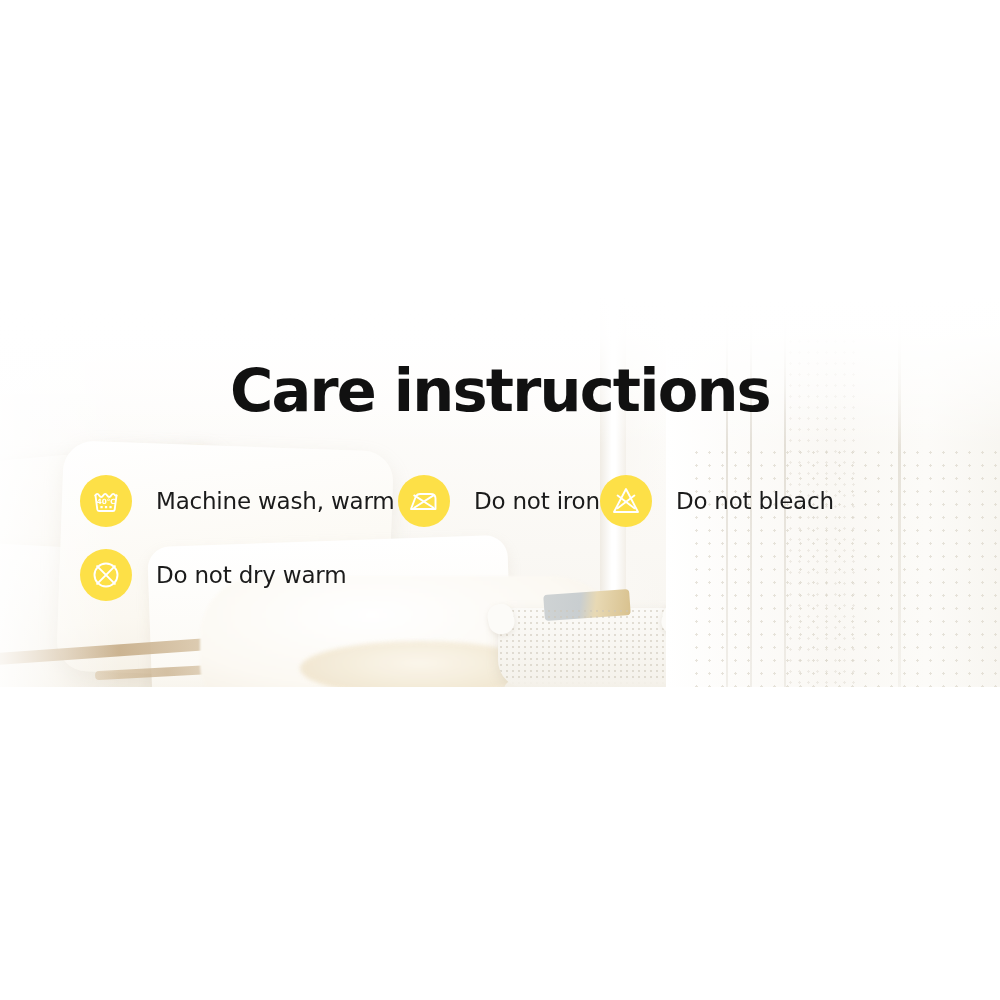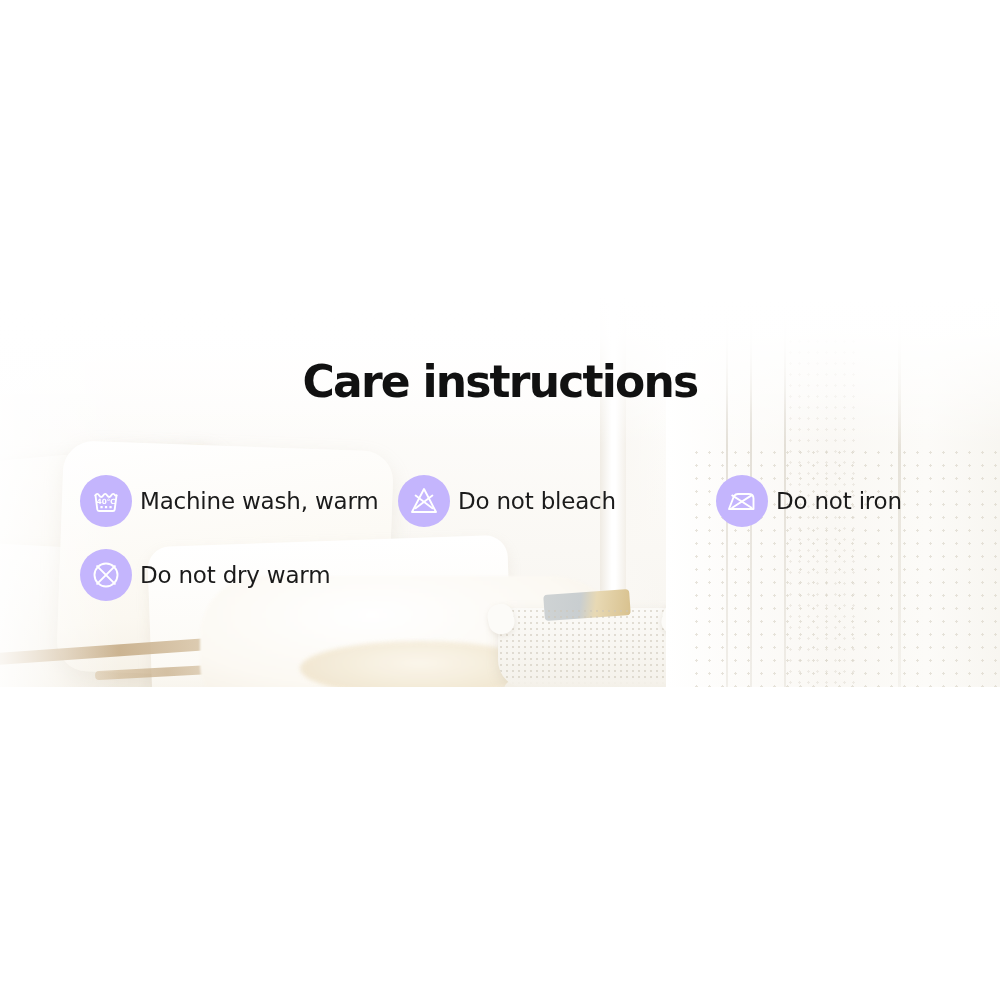--- a/index.html
+++ b/index.html
@@ -89,47 +89,47 @@
     background:linear-gradient(180deg,rgba(208,201,186,0),rgba(208,201,186,.5) 40%,rgba(208,201,186,.15));}
 
   
   .fadeTop{position:absolute;left:0;top:0;width:1000px;height:150px;
     background:linear-gradient(180deg,#ffffff 0%,rgba(255,255,255,.95) 26%,rgba(255,255,255,.55) 62%,rgba(255,255,255,0) 100%);}
   .fadeLeftBlur{position:absolute;left:0;top:0;width:120px;height:391px;
     background:linear-gradient(90deg,rgba(255,255,255,.85),rgba(255,255,255,0));}
 
   
   .title{
-    position:absolute;left:0;right:0;top:352px;
+    position:absolute;left:0;right:0;top:361px;
     text-align:center;
     font-family:"DejaVu Sans","Liberation Sans",sans-serif;
     font-weight:bold;
-    font-size:44px;
+    font-size:59px;
     line-height:60px;
     letter-spacing:-1.8px;
     color:#111111;
     white-space:nowrap;
   }
 
   .grid{position:absolute;left:80px;top:475px;width:860px;}
   .row{display:flex;align-items:flex-start;height:74px;}
   .cell{display:flex;align-items:center;}
   .cell.c1{width:318px;}
   .cell.c2{width:318px;}
   .cell.c3{width:auto;}
 
   .badge{
     width:52px;height:52px;border-radius:50%;
-    background:#c4b5fd;
+    background:#fde047;
     display:flex;align-items:center;justify-content:center;
     flex:0 0 auto;
   }
   .badge svg{display:block;}
   .label{
-    margin-left:8px;
+    margin-left:24px;
     font-family:"DejaVu Sans","Liberation Sans",sans-serif;
     font-size:23px;
     color:#1b1b1b;
     white-space:nowrap;
     letter-spacing:-0.2px;
   }
 </style>
 </head>
 <body>
 
@@ -189,46 +189,46 @@
             <g fill="#ffffff">
               <rect x="11.4" y="22" width="2.3" height="2.3" rx=".3"></rect>
               <rect x="15.9" y="22" width="2.3" height="2.3" rx=".3"></rect>
               <rect x="20.4" y="22" width="2.3" height="2.3" rx=".3"></rect>
             </g>
           </svg>
         </div>
         <div class="label">Machine wash, warm</div>
       </div>
 
+      <div class="cell c3">
+        <div class="badge">
+          <svg width="34" height="34" viewBox="0 0 34 34" aria-hidden="true">
+            <g fill="none" stroke="#ffffff" stroke-width="1.9" stroke-linejoin="round" stroke-linecap="round">
+              <path d="M4 25 L28.5 25 L28.5 14.5 Q28.5 10 23.5 10 L13 10 Q10.5 10 9 12 Z"></path>
+              <path d="M7.2 11.4 L26.5 23.8"></path>
+              <path d="M26.5 11.4 L7.2 23.8"></path>
+            </g>
+          </svg>
+        </div>
+        <div class="label">Do not iron</div>
+      </div>
+
       <div class="cell c2">
         <div class="badge">
           <svg width="34" height="34" viewBox="0 0 34 34" aria-hidden="true">
             <g fill="none" stroke="#ffffff" stroke-width="1.9" stroke-linejoin="round" stroke-linecap="round">
               <path d="M17 5 L29 28 L5 28 Z"></path>
               <path d="M8.6 11.6 L25.4 24.2"></path>
               <path d="M25.4 11.6 L8.6 24.2"></path>
             </g>
           </svg>
         </div>
         <div class="label">Do not bleach</div>
       </div>
 
-      <div class="cell c3">
-        <div class="badge">
-          <svg width="34" height="34" viewBox="0 0 34 34" aria-hidden="true">
-            <g fill="none" stroke="#ffffff" stroke-width="1.9" stroke-linejoin="round" stroke-linecap="round">
-              <path d="M4 25 L28.5 25 L28.5 14.5 Q28.5 10 23.5 10 L13 10 Q10.5 10 9 12 Z"></path>
-              <path d="M7.2 11.4 L26.5 23.8"></path>
-              <path d="M26.5 11.4 L7.2 23.8"></path>
-            </g>
-          </svg>
-        </div>
-        <div class="label">Do not iron</div>
-      </div>
-
     </div>
 
     <div class="row">
 
 
       <div class="cell c2">
         <div class="badge">
           <svg width="34" height="34" viewBox="0 0 34 34" aria-hidden="true">
             <g fill="none" stroke="#ffffff" stroke-width="1.9" stroke-linejoin="round" stroke-linecap="round">
               <circle cx="17" cy="17" r="11.5"></circle>

